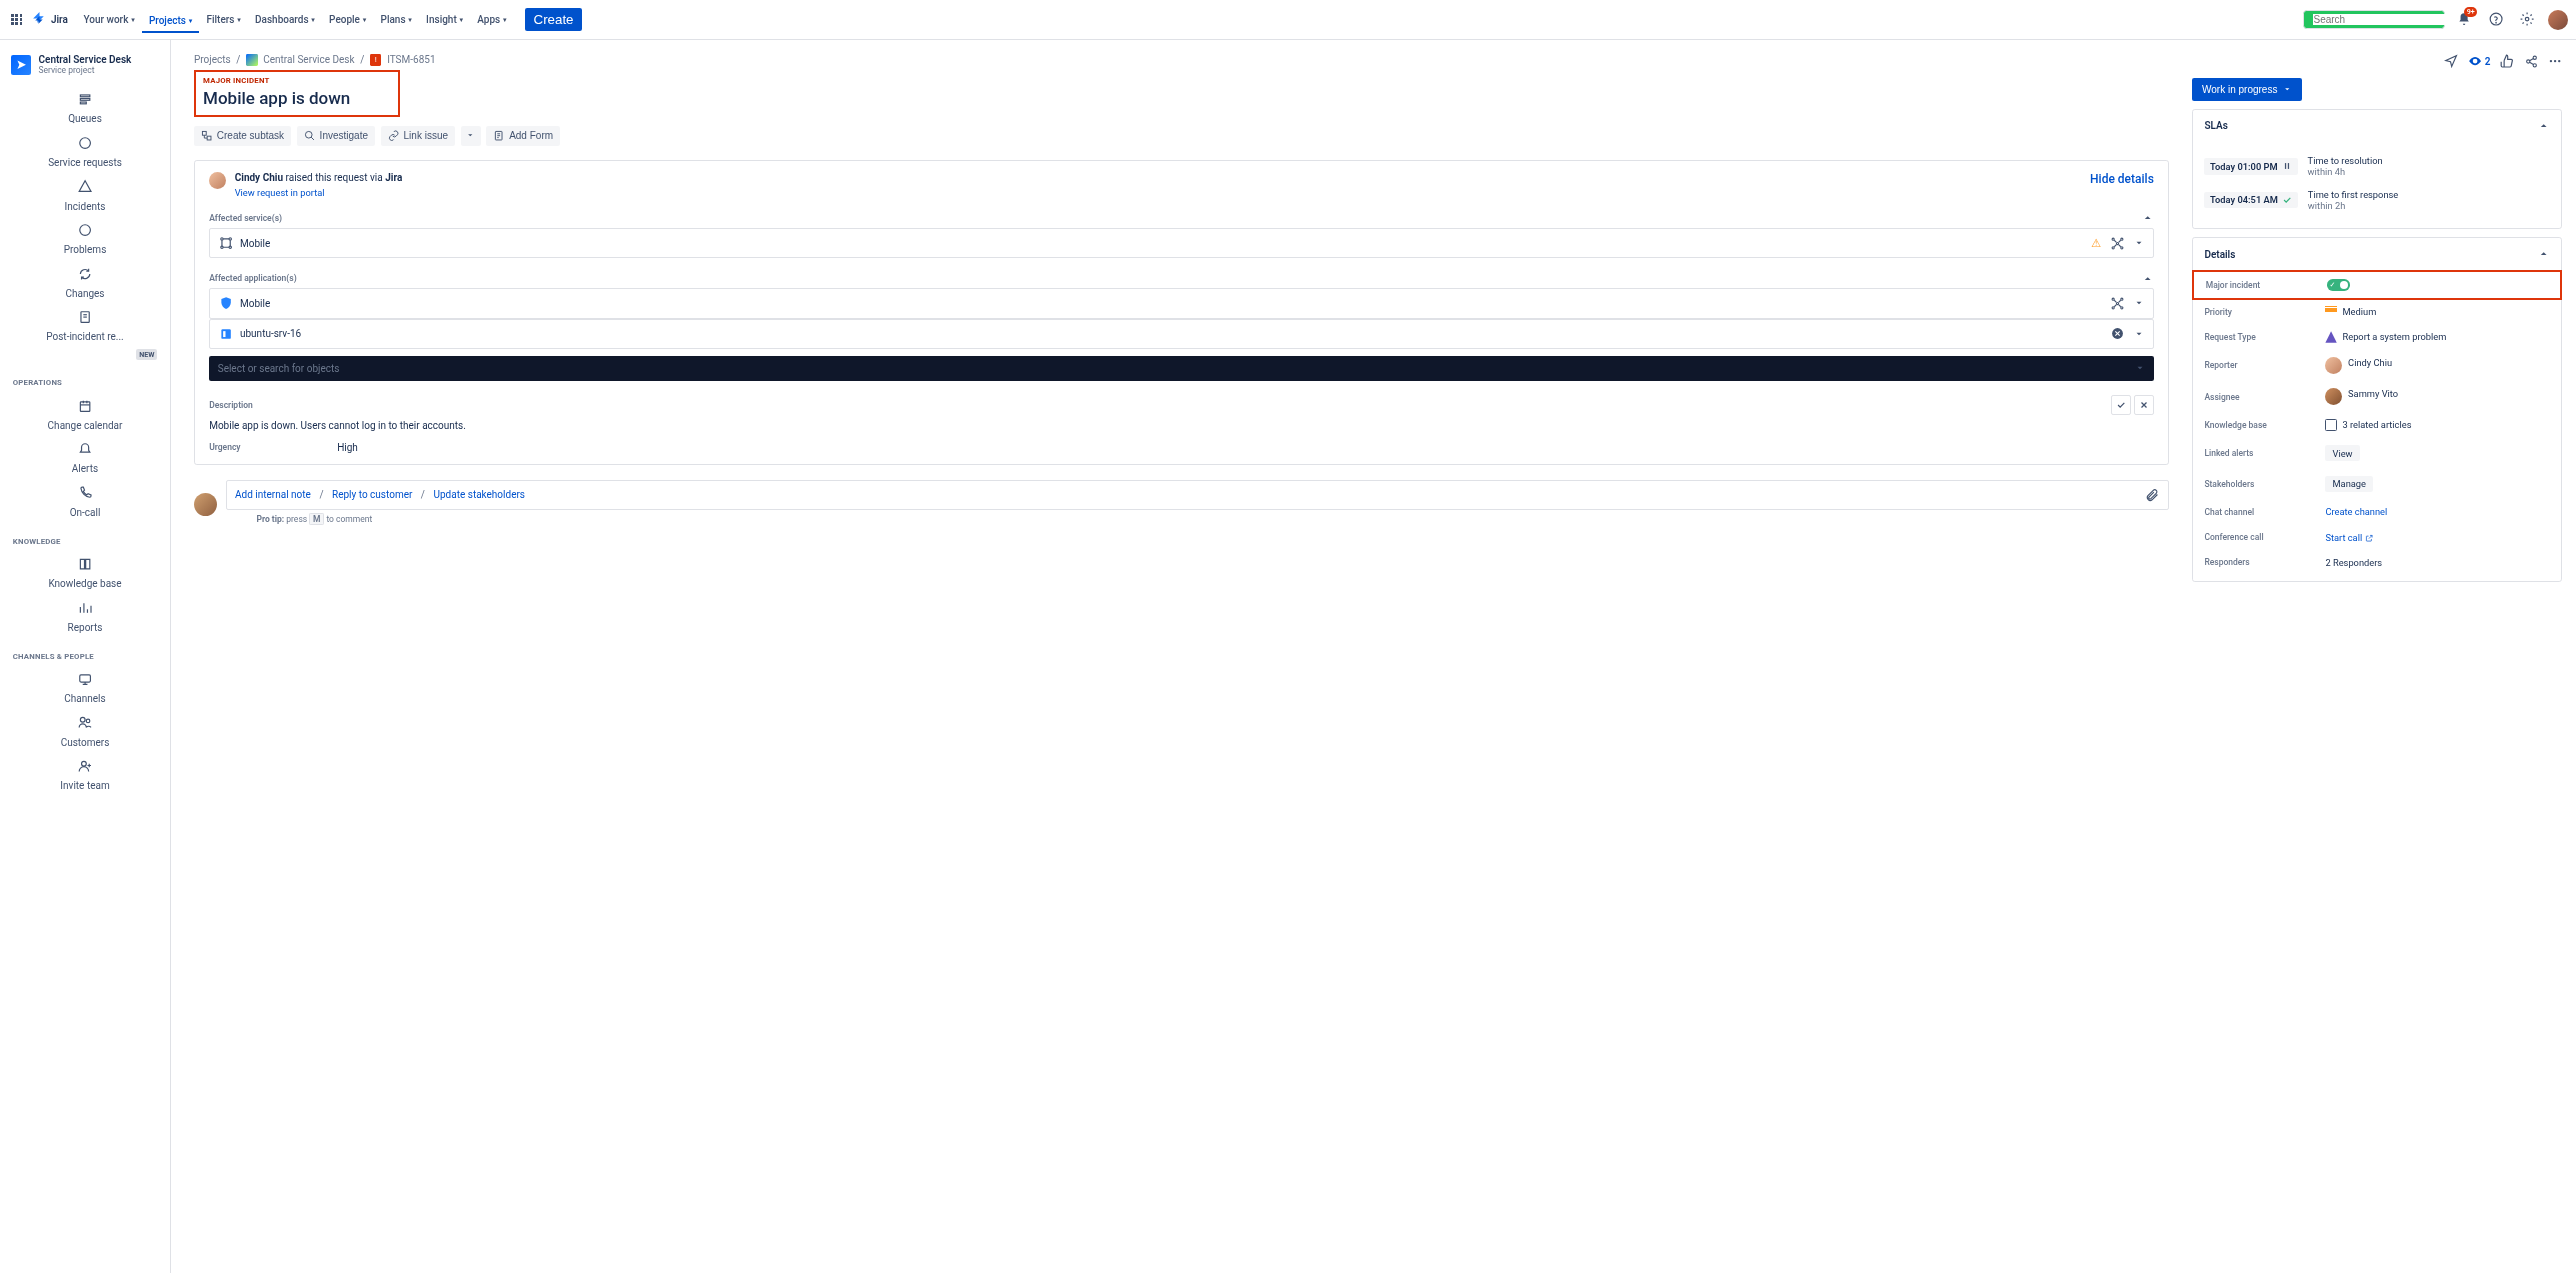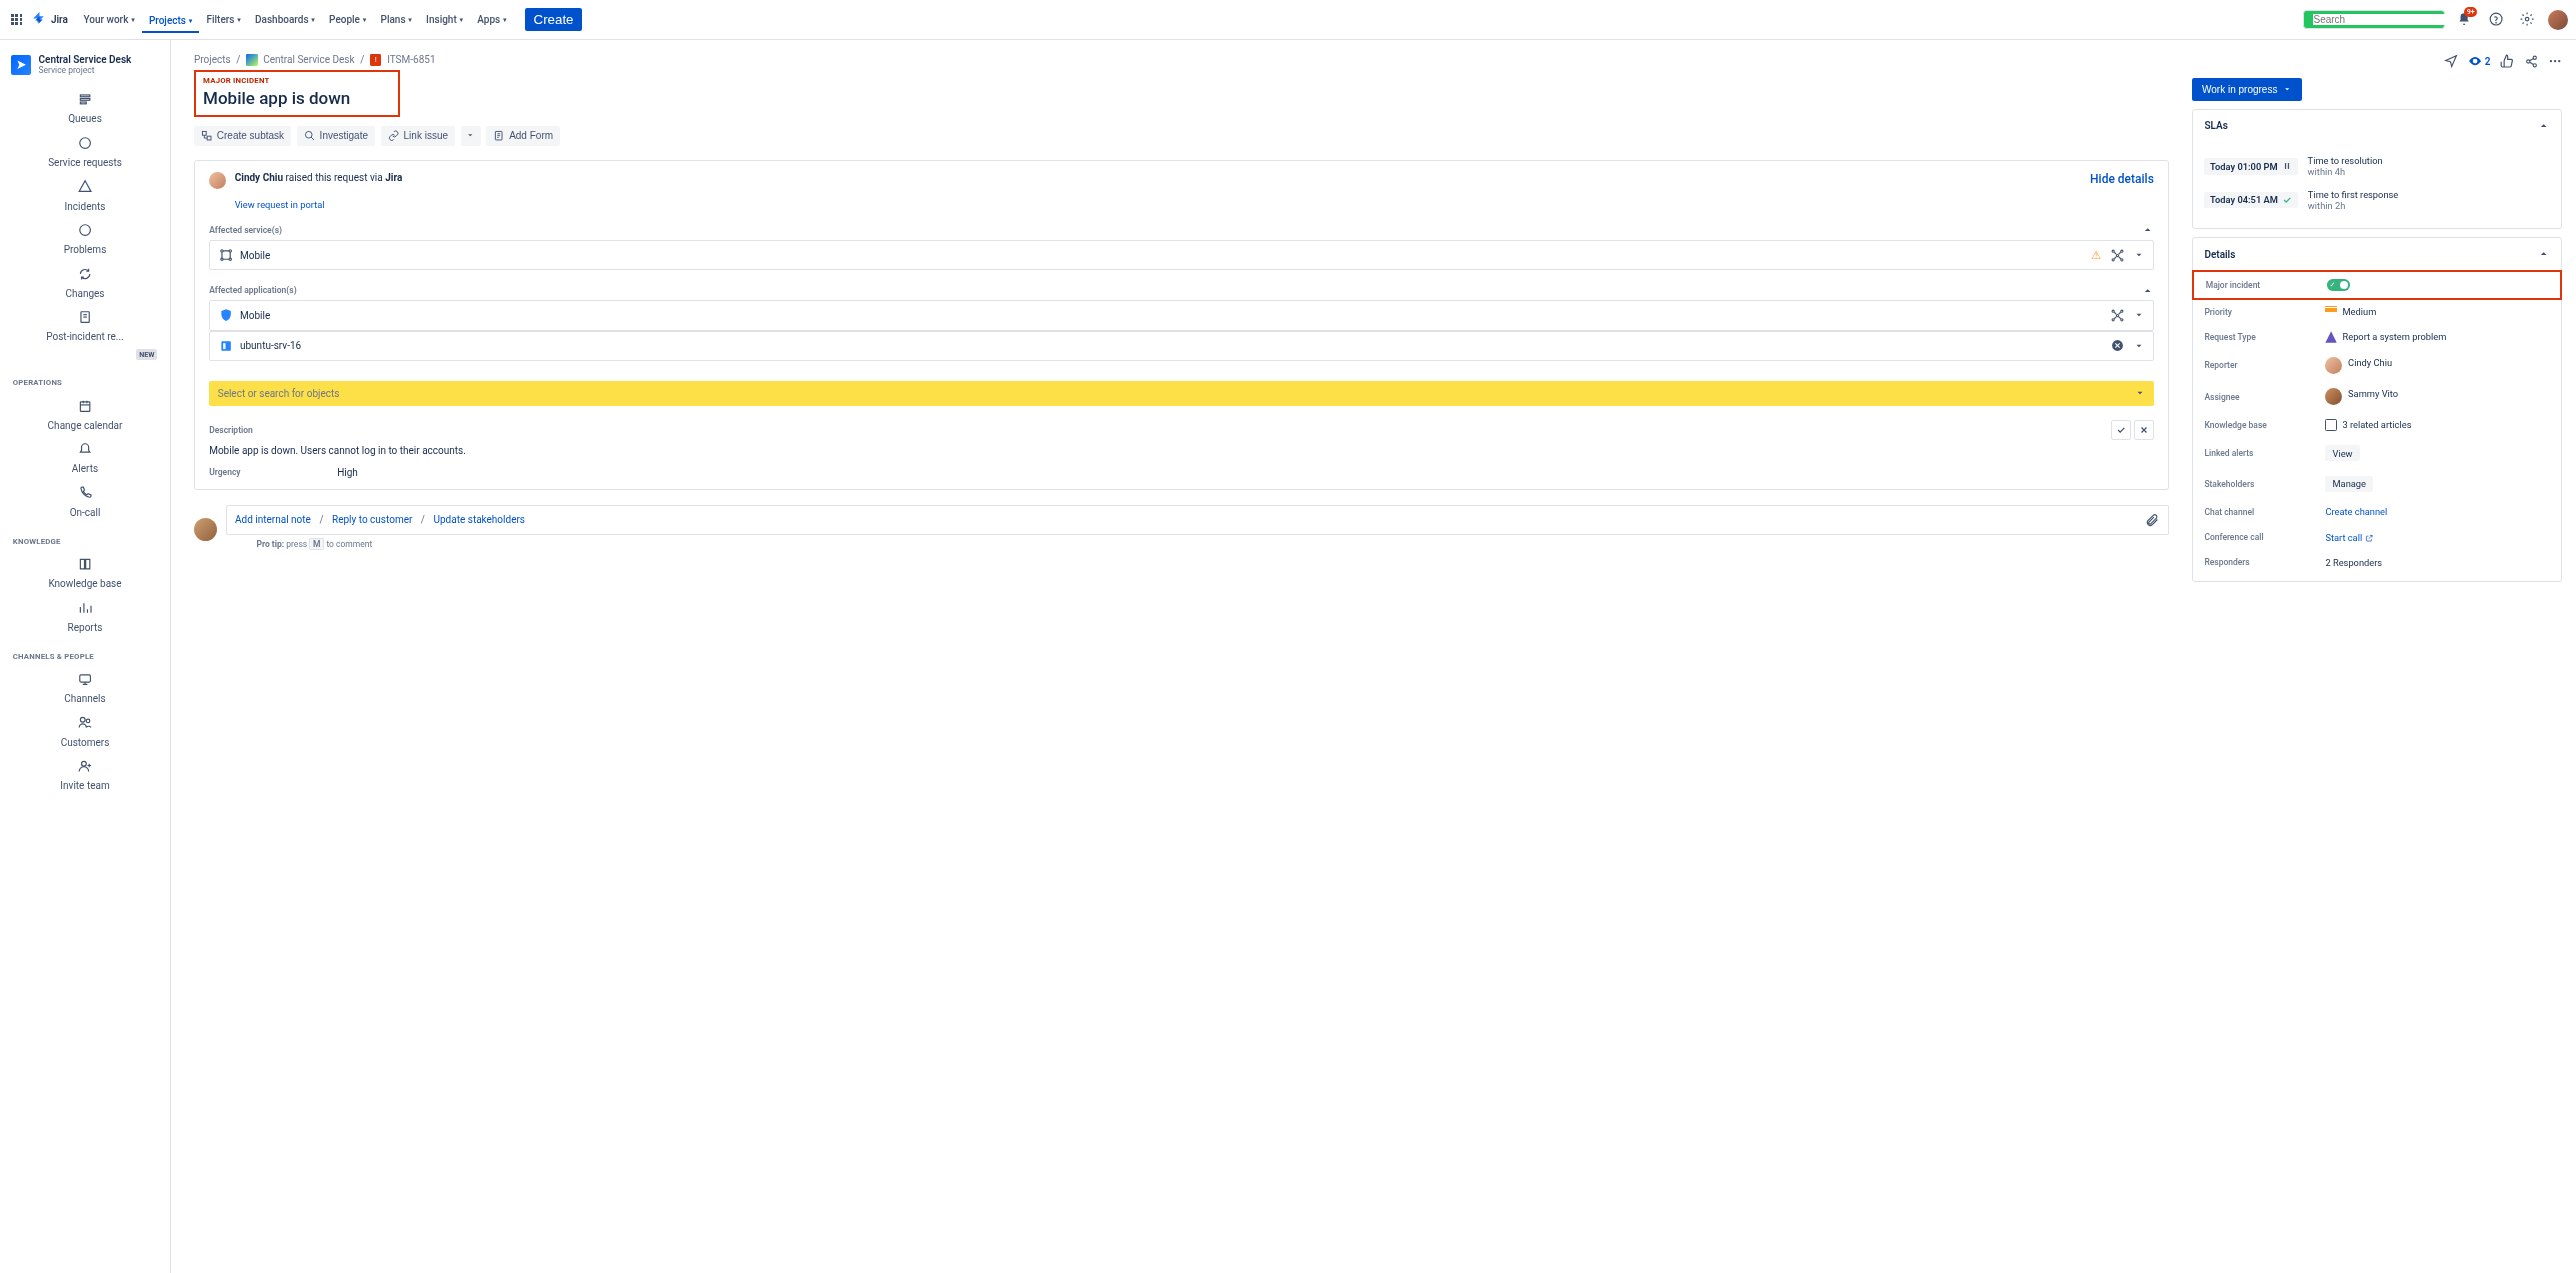--- a/index.html
+++ b/index.html
@@ -38,27 +38,27 @@
 .bc-issue { background: #DE350B; color: #fff; font-size: 7.8px; }
 .title-block { border: 2.1px solid #DE350B; padding: 4.3px 7.1px 7.1px; display: inline-block; min-width: 206px; margin-bottom: 8.5px; }
 .major-tag { color: #BF2600; font-size: 7.8px; font-weight: 700; letter-spacing: 0.2px; }
 .issue-title { font-size: 17px; font-weight: 500; color: #172B4D; margin-top: 2.8px; }
 .action-row { display: flex; gap: 5.7px; margin-bottom: 14.2px; }
 .action-btn { display: flex; align-items: center; gap: 4.3px; background: #f4f5f7; border: none; padding: 4.3px 7.1px; border-radius: 2.1px; font-weight: 500; color: #42526E; cursor: pointer; font-size: 10px; }
 .card { border: 0.7px solid #dfe1e6; border-radius: 2.8px; padding: 11.4px 14.2px; margin-bottom: 11.4px; }
 .request-row { display: flex; align-items: flex-start; gap: 8.5px; }
 .req-avatar { width: 17px; height: 17px; border-radius: 50%; background: linear-gradient(135deg, #f0c0a0, #c08060); flex-shrink: 0; }
 .req-text { font-size: 10px; }
-.req-link { color: #0052CC; font-size: 9.3px; display: block; margin-top: 16px; }
+.req-link { color: #0052CC; font-size: 9.3px; display: block; margin-top: 4px; }
 .hide-details { margin-left: auto; color: #0052CC; font-weight: 500; cursor: pointer; font-size: 12px; }
 .field-label { font-size: 8.5px; font-weight: 600; color: #6B778C; margin: 14.2px 0 4.3px; display: flex; align-items: center; }
 .field-label .chev-up { margin-left: auto; cursor: pointer; }
 .value-box { border: 1.4px solid #dfe1e6; border-radius: 2.1px; padding: 7.1px 8.5px; display: flex; align-items: center; gap: 7.1px; font-size: 10px; }
 .value-box .right-icons { margin-left: auto; display: flex; gap: 10px; align-items: center; color: #42526E; }
-.gray-box { background: #fde047; border-radius: 2.1px; padding: 7.1px 8.5px; display: flex; align-items: flex-start; color: #6B778C; margin-top: 20px; }
+.gray-box { background: #0f172a; border-radius: 2.1px; padding: 7.1px 8.5px; display: flex; align-items: flex-start; color: #6B778C; margin-top: 7px; }
 .gray-box .chev-d { margin-left: auto; }
 .desc-row { display: flex; align-items: center; }
 .desc-actions { margin-left: auto; display: flex; gap: 2.8px; }
 .mini-btn { width: 20px; height: 20px; border: 0.7px solid #dfe1e6; background: #fff; border-radius: 2.1px; display: flex; align-items: center; justify-content: center; cursor: pointer; color: #42526E; }
 .two-col { display: flex; gap: 43px; margin-top: 11.4px; }
 .two-col .k { font-size: 8.5px; font-weight: 600; color: #6B778C; width: 85px; }
 .comment-box { display: flex; gap: 8.5px; margin-top: 14.2px; align-items: center; }
 .comment-avatar { width: 23px; height: 23px; border-radius: 50%; background: linear-gradient(135deg, #d0a070, #906040); flex-shrink: 0; }
 .comment-input { flex: 1; border: 0.7px solid #dfe1e6; border-radius: 2.1px; padding: 7.1px 8.5px; display: flex; align-items: center; gap: 7.1px; font-size: 10px; position: relative; }
 .comment-tabs { display: flex; gap: 8.5px; }

